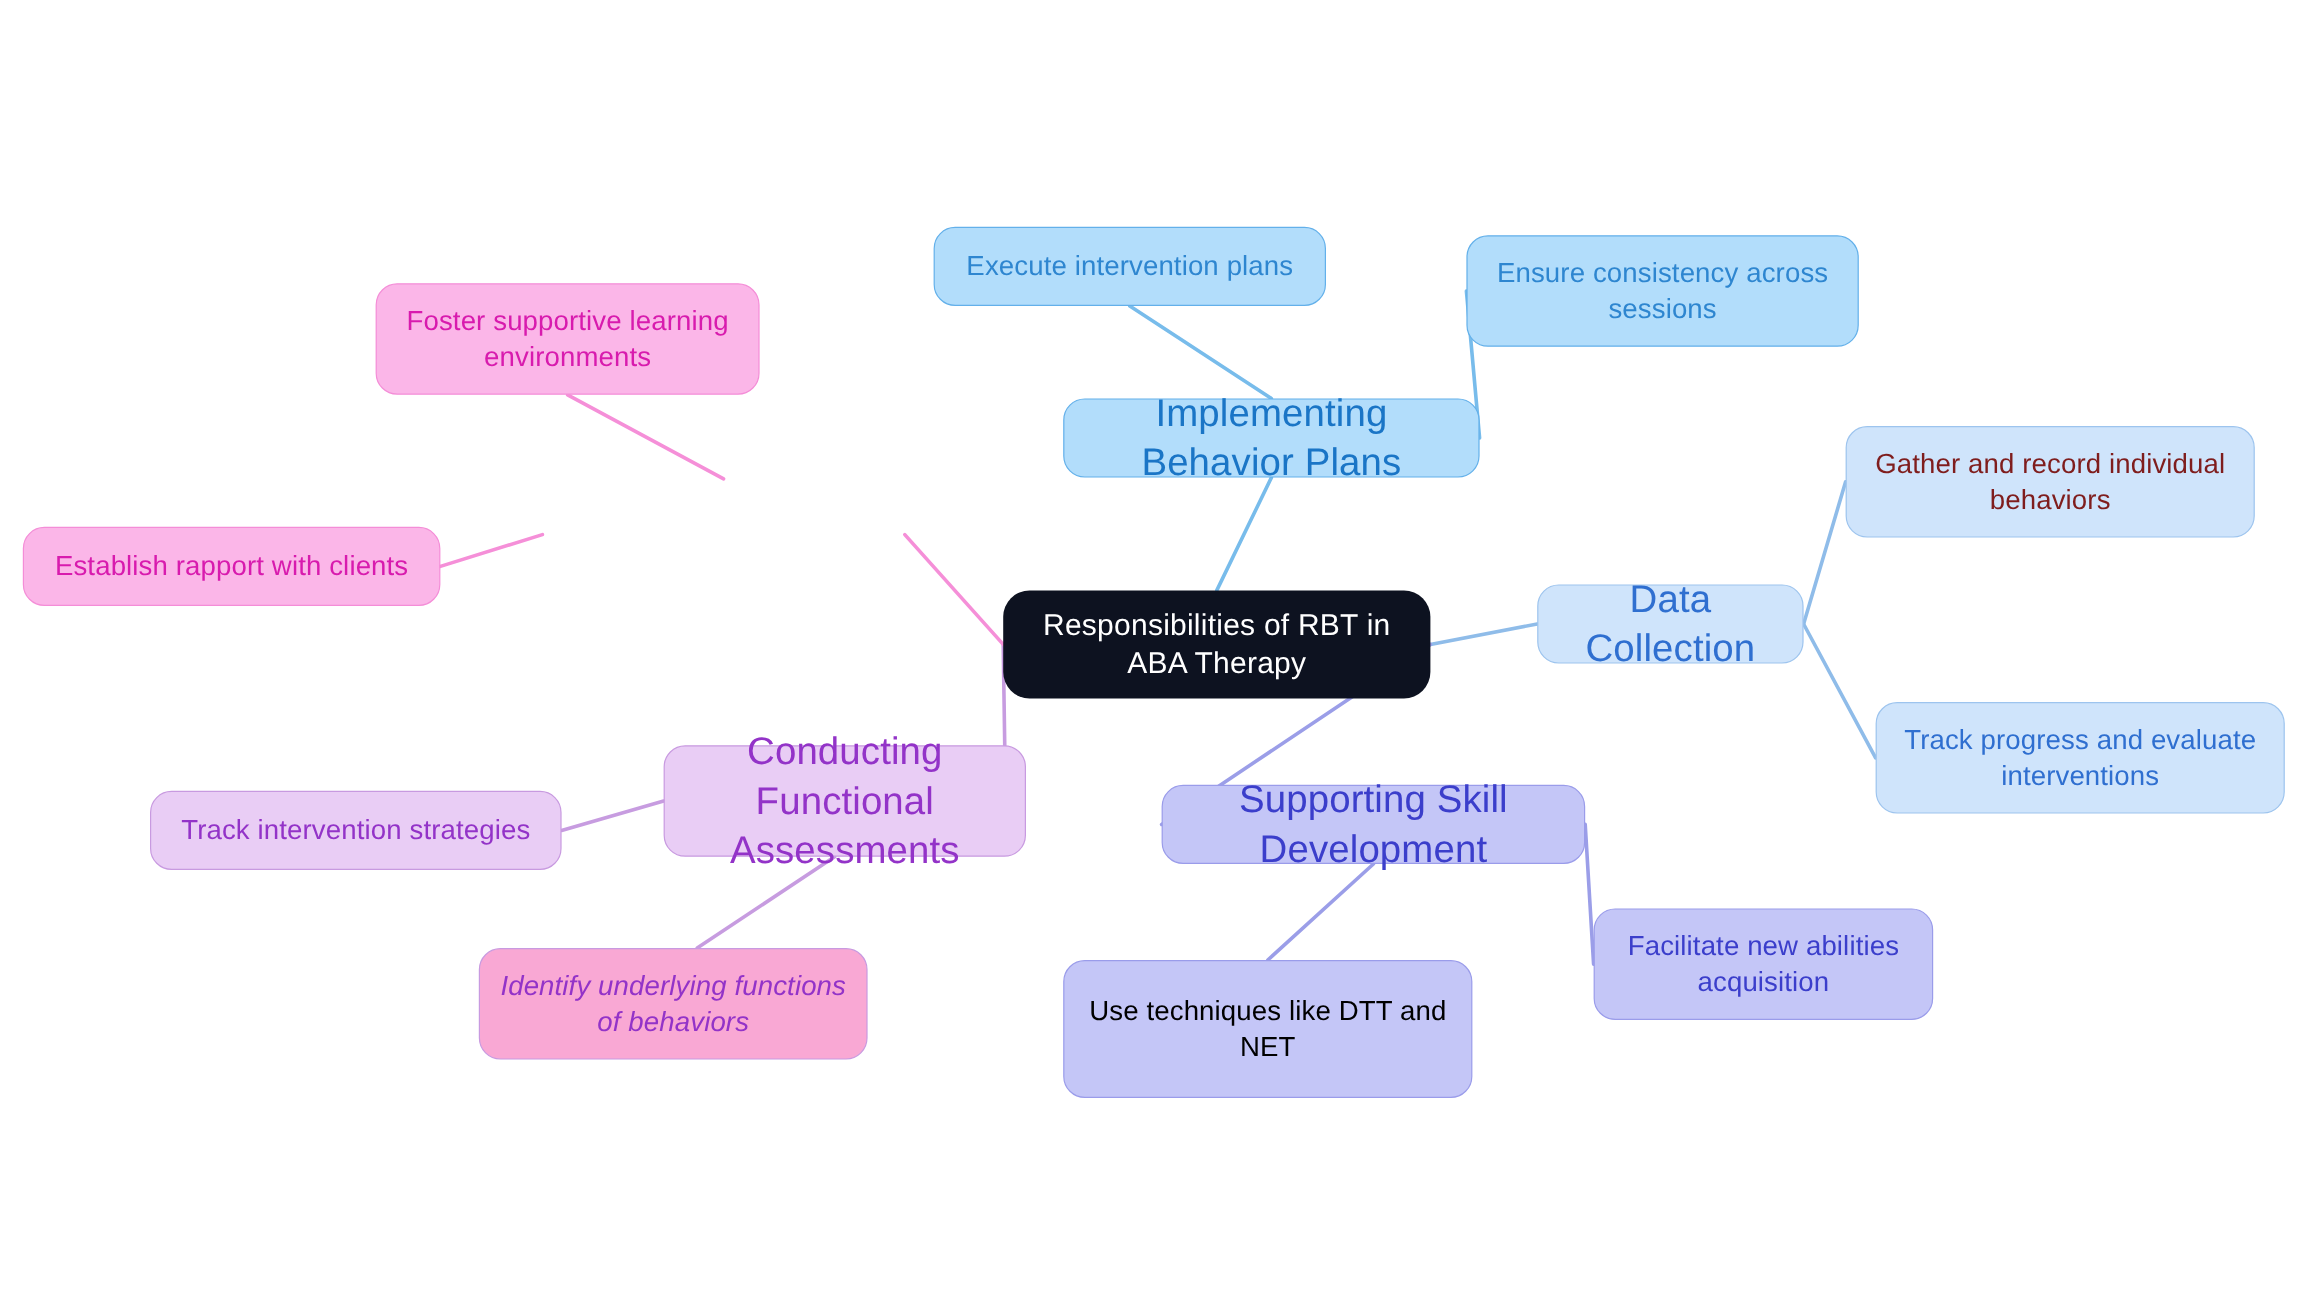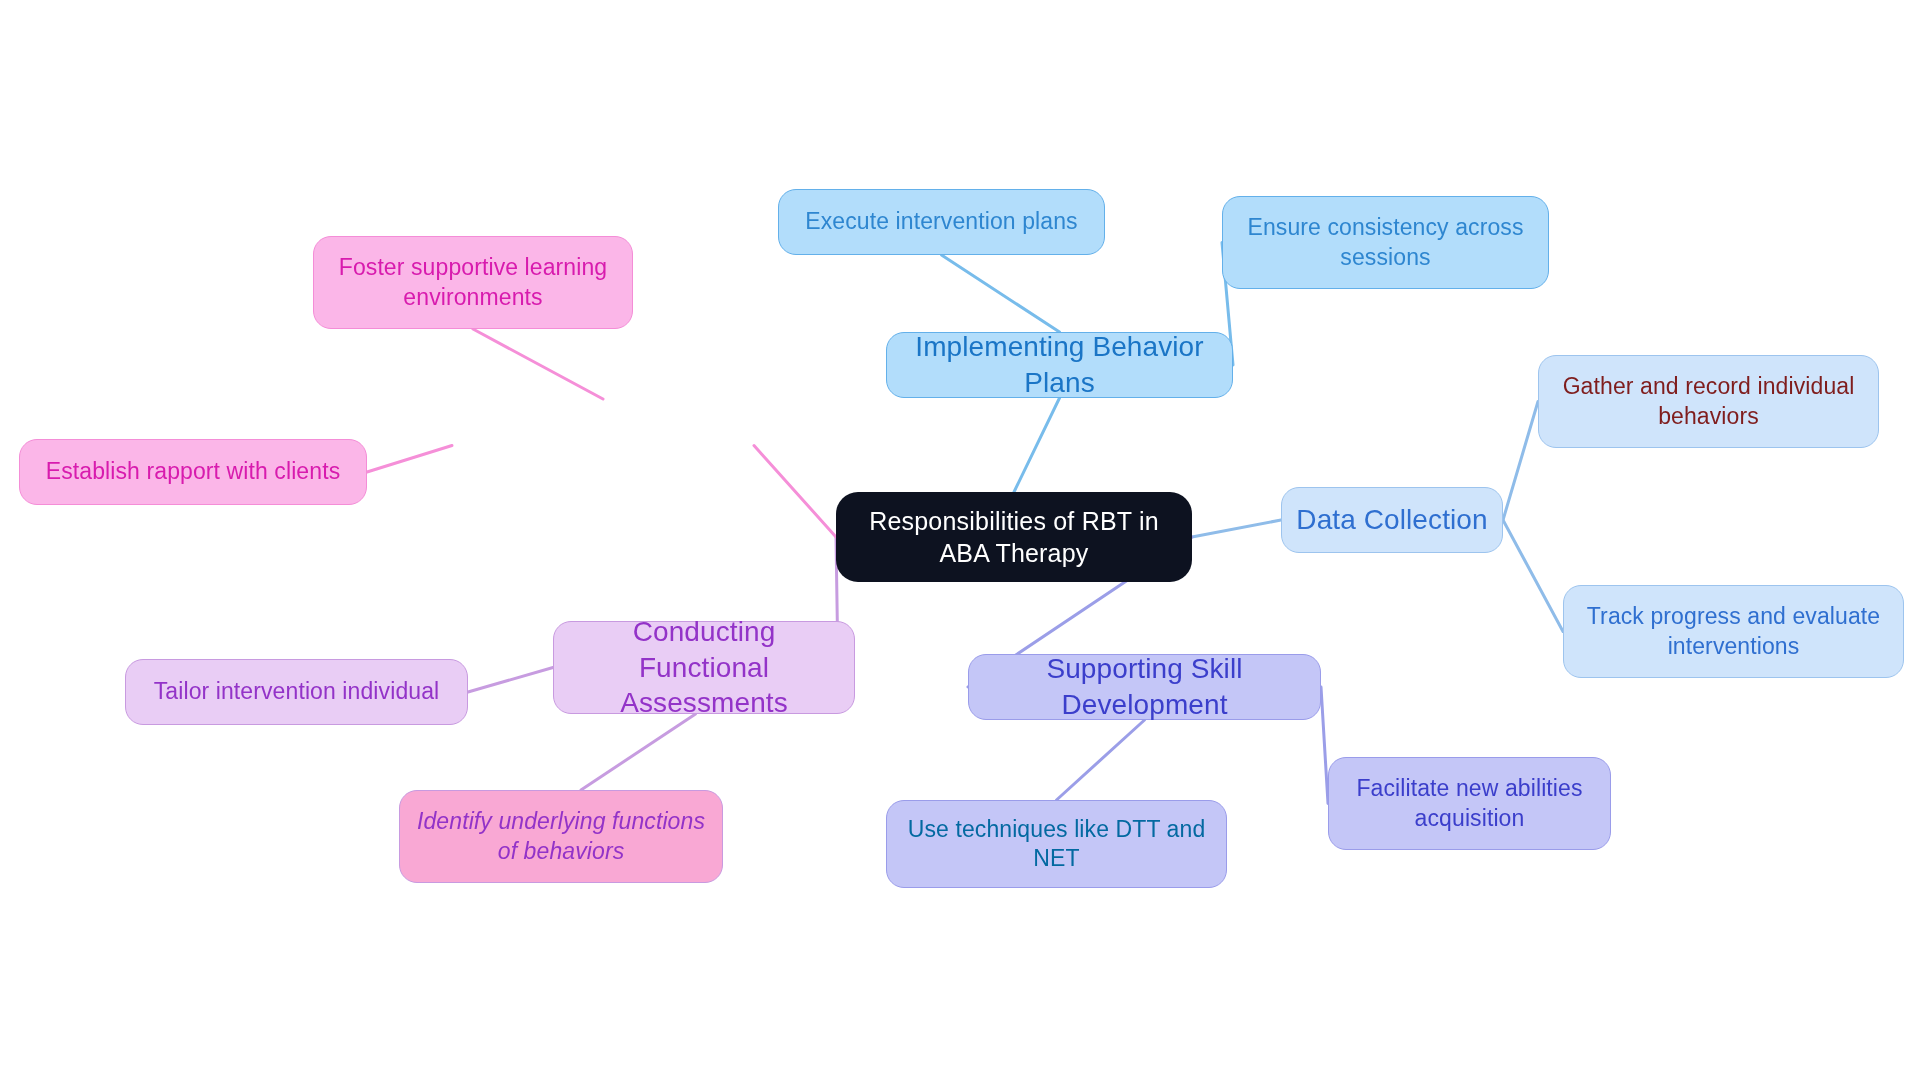--- a/index.html
+++ b/index.html
@@ -44,21 +44,21 @@
     white-space: pre-line;
   }
   .node.root {
     border-radius: 22px;
     border-width: 0;
     font-size: 25px;
     color: #ffffff;
     background: #0d1220;
     letter-spacing: 0.2px;
   }
-  .node.branch { font-size: 28px; }
+  .node.branch { font-size: 32px; }
   .node.leaf   { font-size: 23px; }
 </style>
 </head>
 <body>
 
 <div id="canvas">
   <svg id="edges" viewBox="0 0 1920 1083">
       <line x1="1014" y1="492" x2="1059.5" y2="398" stroke="#78bceb" stroke-width="3" stroke-linecap="round"></line>
       <line x1="1192" y1="537" x2="1281" y2="520" stroke="#8fbce9" stroke-width="3" stroke-linecap="round"></line>
       <line x1="1192" y1="537" x2="968" y2="687" stroke="#9b9ee8" stroke-width="3" stroke-linecap="round"></line>
@@ -76,20 +76,20 @@
       <line x1="603" y1="399" x2="473" y2="329" stroke="#f58fd8" stroke-width="3" stroke-linecap="round"></line>
     </svg>
 <div class="node root" style="left: 836px; top: 492px; width: 356px; height: 90px; background: rgb(13, 18, 32); color: rgb(255, 255, 255); border-color: rgb(13, 18, 32);"><span>Responsibilities of RBT in ABA Therapy</span></div>
     <div class="node branch" style="left: 886px; top: 332px; width: 347px; height: 66px; background: rgb(178, 221, 251); color: rgb(26, 117, 198); border-color: rgb(99, 176, 234);"><span>Implementing Behavior Plans</span></div>
     <div class="node leaf" style="left: 778px; top: 189px; width: 327px; height: 66px; background: rgb(178, 221, 251); color: rgb(46, 134, 208); border-color: rgb(99, 176, 234);"><span>Execute intervention plans</span></div>
     <div class="node leaf" style="left: 1222px; top: 196px; width: 327px; height: 93px; background: rgb(178, 221, 251); color: rgb(46, 134, 208); border-color: rgb(99, 176, 234);"><span>Ensure consistency across sessions</span></div>
     <div class="node branch" style="left: 1281px; top: 487px; width: 222px; height: 66px; background: rgb(207, 228, 251); color: rgb(47, 111, 208); border-color: rgb(157, 196, 238);"><span>Data Collection</span></div>
     <div class="node leaf" style="left: 1538px; top: 355px; width: 341px; height: 93px; background: rgb(207, 228, 251); color: #7f1d1d; border-color: rgb(157, 196, 238);"><span>Gather and record individual behaviors</span></div>
     <div class="node leaf" style="left: 1563px; top: 585px; width: 341px; height: 93px; background: rgb(207, 228, 251); color: rgb(47, 111, 208); border-color: rgb(157, 196, 238);"><span>Track progress and evaluate interventions</span></div>
     <div class="node branch" style="left: 968px; top: 654px; width: 353px; height: 66px; background: rgb(196, 198, 247); color: rgb(59, 62, 203); border-color: rgb(154, 156, 234);"><span>Supporting Skill Development</span></div>
-    <div class="node leaf" style="left: 886px; top: 800px; width: 341px; height: 88px; background: rgb(196, 198, 247); color: #0369a1; border-color: rgb(154, 156, 234);"><span>Use techniques like DTT and NET</span></div>
+    <div class="node leaf" style="left: 886px; top: 800px; width: 341px; height: 115px; background: rgb(196, 198, 247); color: #000000; border-color: rgb(154, 156, 234);"><span>Use techniques like DTT and NET</span></div>
     <div class="node leaf" style="left: 1328px; top: 757px; width: 283px; height: 93px; background: rgb(196, 198, 247); color: rgb(59, 62, 203); border-color: rgb(154, 156, 234);"><span>Facilitate new abilities acquisition</span></div>
     <div class="node branch" style="left: 553px; top: 621px; width: 302px; height: 93px; background: rgb(233, 205, 245); color: rgb(147, 51, 200); border-color: rgb(200, 154, 224);"><span>Conducting Functional Assessments</span></div>
-    <div class="node leaf" style="left: 125px; top: 659px; width: 343px; height: 66px; background: rgb(233, 205, 245); color: rgb(147, 51, 200); border-color: rgb(200, 154, 224);"><span>Tailor intervention individual</span></div>
+    <div class="node leaf" style="left: 125px; top: 659px; width: 343px; height: 66px; background: rgb(233, 205, 245); color: rgb(147, 51, 200); border-color: rgb(200, 154, 224);"><span>Track intervention strategies</span></div>
     <div class="node leaf" style="left: 399px; top: 790px; width: 324px; height: 93px; background: #f9a8d4; color: rgb(147, 51, 200); border-color: rgb(200, 154, 224); font-style: italic;"><span>Identify underlying functions of behaviors</span></div>
     <div class="node leaf" style="left: 19px; top: 439px; width: 348px; height: 66px; background: rgb(251, 182, 232); color: rgb(216, 27, 174); border-color: rgb(244, 141, 215); justify-content: center;"><span>Establish rapport with clients</span></div>
     <div class="node leaf" style="left: 313px; top: 236px; width: 320px; height: 93px; background: rgb(251, 182, 232); color: rgb(216, 27, 174); border-color: rgb(244, 141, 215);"><span>Foster supportive learning environments</span></div>
   </div>
 
 </body></html>

